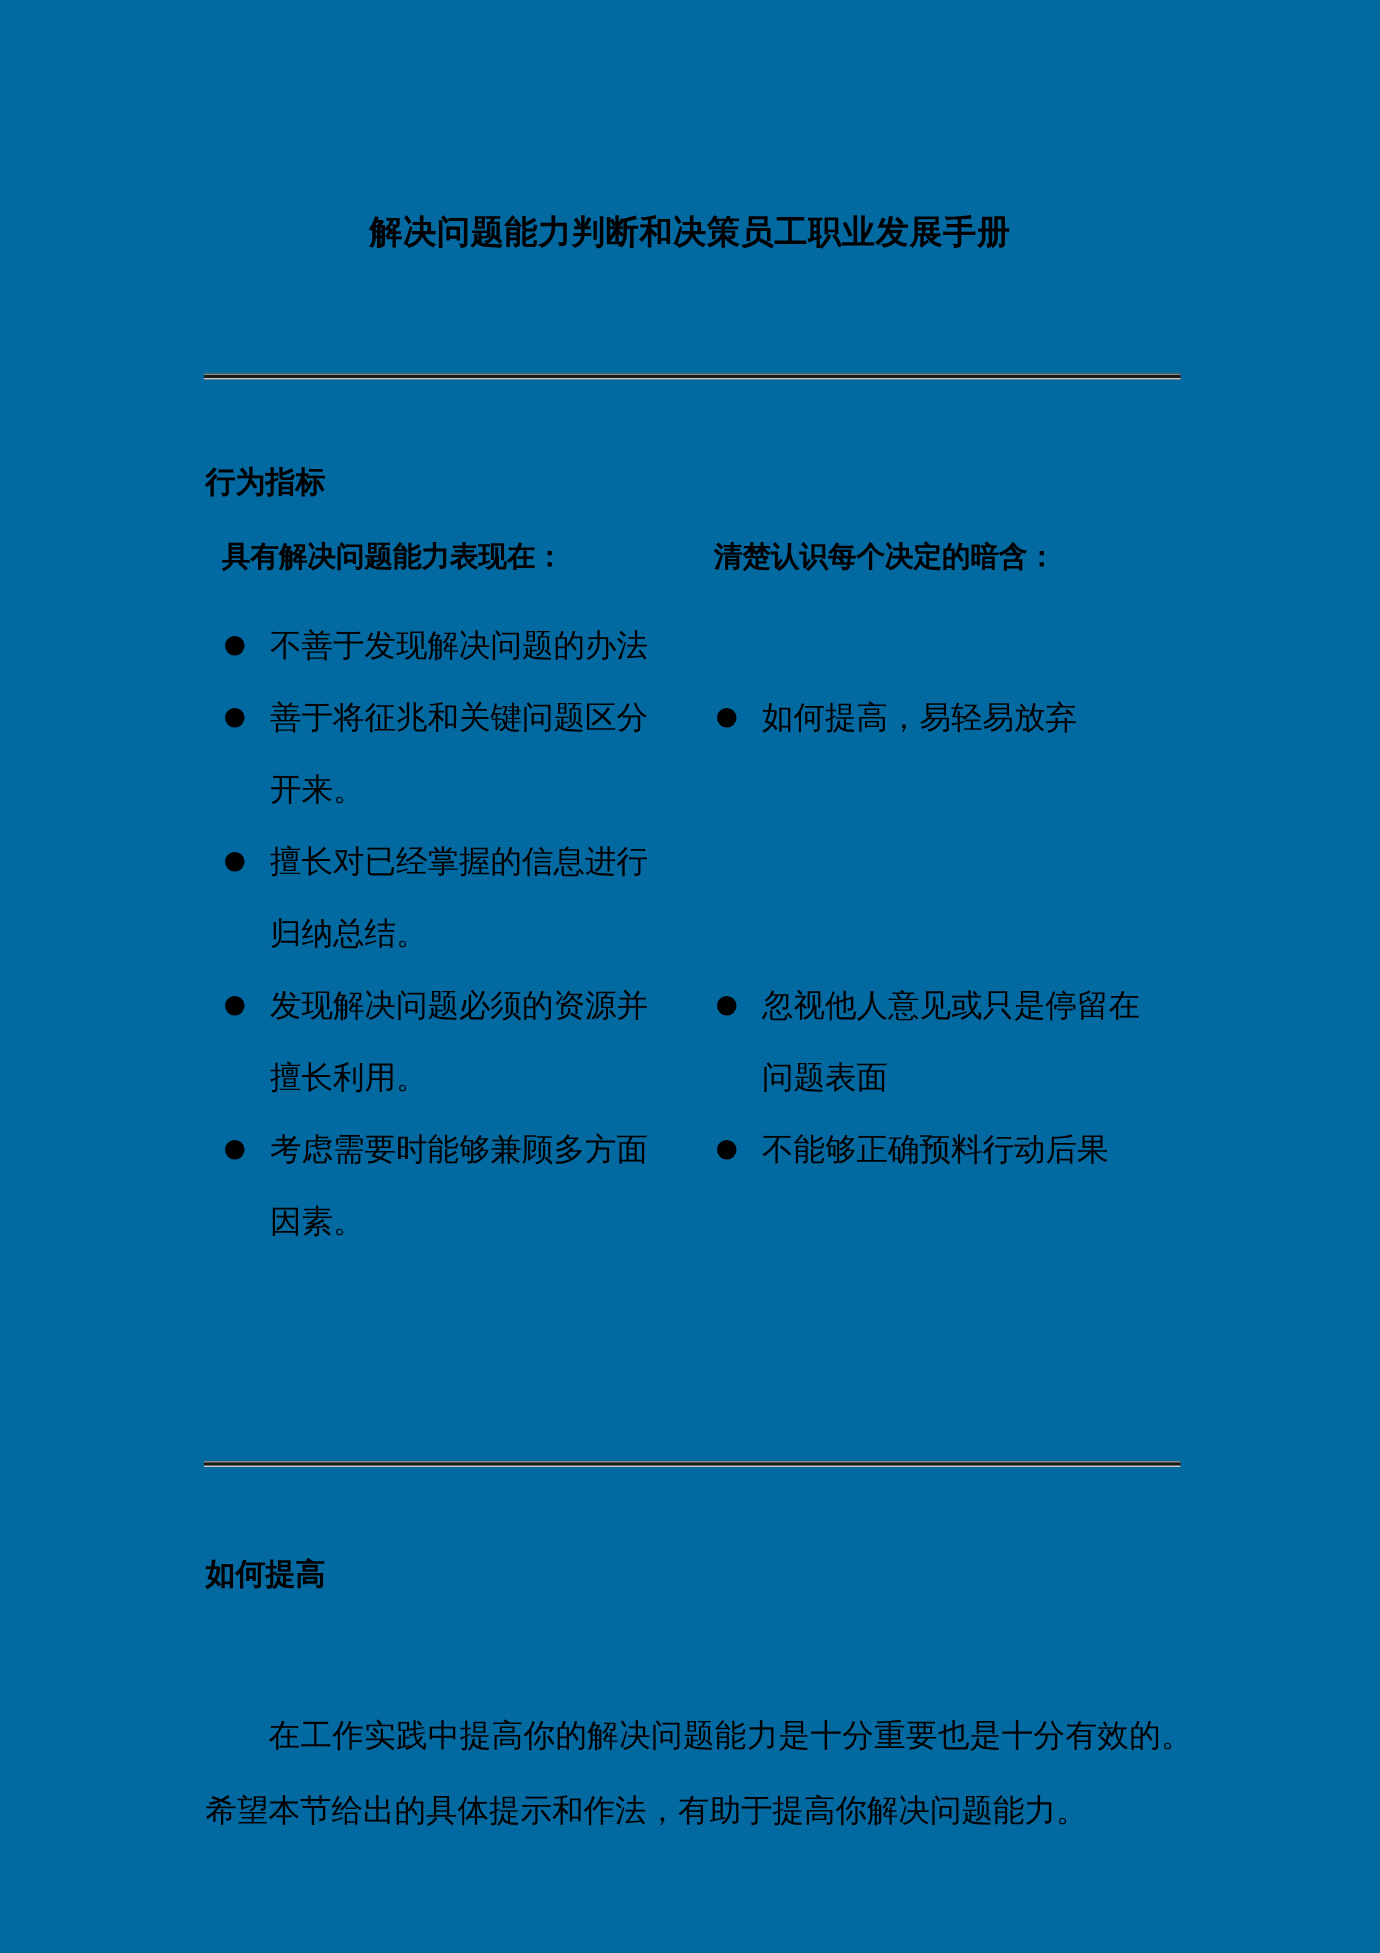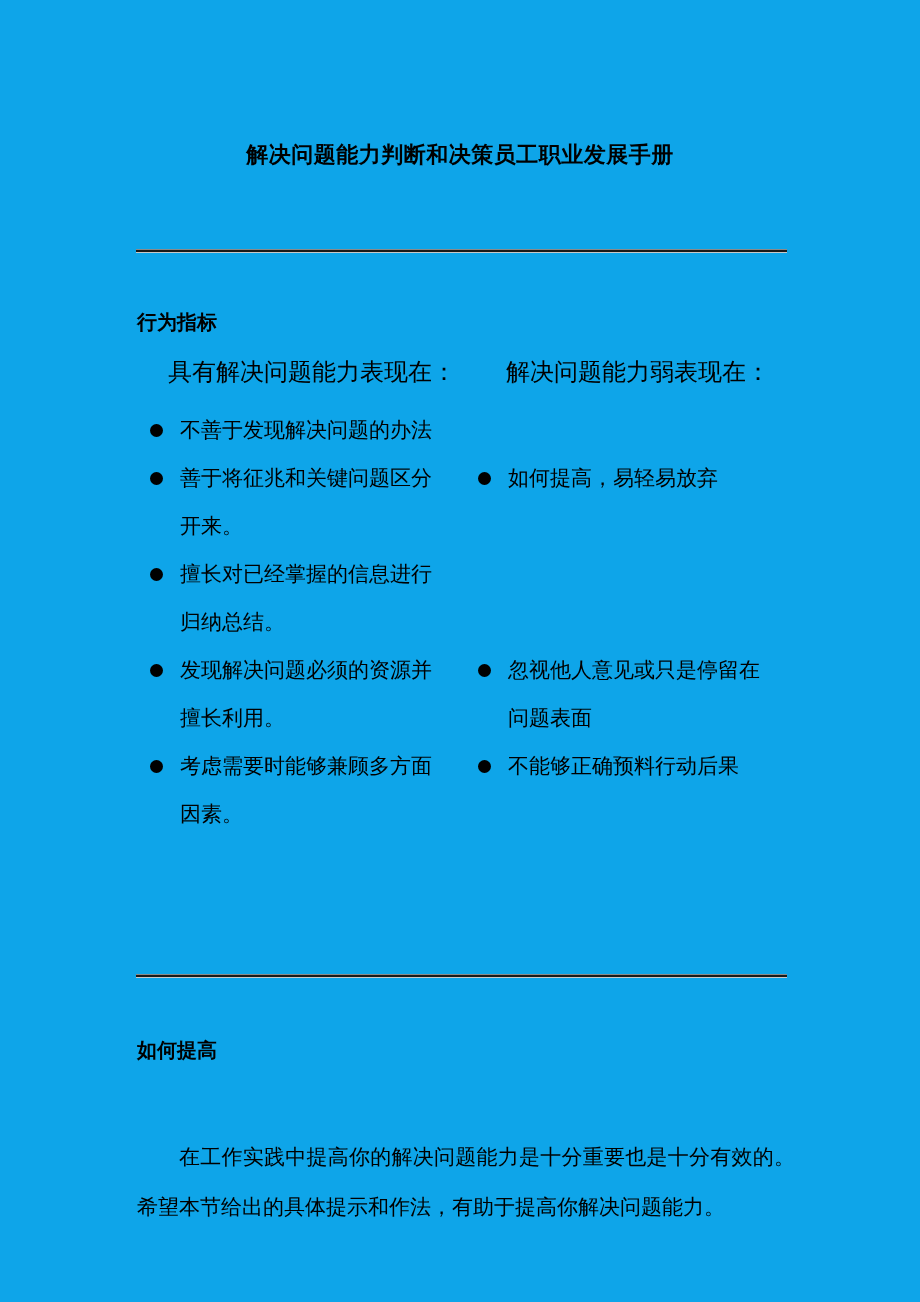--- a/index.html
+++ b/index.html
@@ -8,21 +8,21 @@
     height: 1302px;
     background: #ffffff;
     font-family: "Liberation Serif", "DejaVu Serif", serif;
     color: #000000;
     overflow: hidden;
   }
   .page {
     position: relative;
     width: 920px;
     height: 1302px;
-    background: #0ea5e9;
+    background: #0369a1;
   }
 
   
   .doc-title {
     position: absolute;
     top: 140px;
     left: 0;
     width: 920px;
     text-align: center;
     font-size: 22px;
@@ -61,23 +61,22 @@
     top: 348px;
     left: 150px;
     width: 650px;
   }
   .table-header-row {
     display: flex;
     line-height: 48px;
     margin-bottom: 10px;
   }
   .table-header-row .col-head {
-    font-size: 24px;
-    font-weight: normal;
-    text-align: center;
+    font-size: 19px;
+    font-weight: bold;
   }
   .col-head.left  { width: 328px; flex-shrink: 0; margin-left: -2px; }
   .col-head.right { flex: 1; }
 
   .table-row { display: flex; }
   .cell {
     display: flex;
     align-items: flex-start;
   }
   .cell.left  { width: 328px; flex-shrink: 0; }
@@ -117,21 +116,21 @@
   <div class="doc-title">解决问题能力判断和决策员工职业发展手册</div>
 
   <div class="h-rule rule-1"></div>
 
   <div class="section-heading heading-behavior">行为指标</div>
 
   <div class="compare-table">
 
     <div class="table-header-row">
       <div class="col-head left">具有解决问题能力表现在：</div>
-      <div class="col-head right">解决问题能力弱表现在：</div>
+      <div class="col-head right">清楚认识每个决定的暗含：</div>
     </div>
 
     <div class="table-row">
       <div class="cell right">
         <span class="bullet-dot"></span>
         <div class="cell-text">不善于发现解决问题的办法</div>
       </div>
     </div>
 
 

